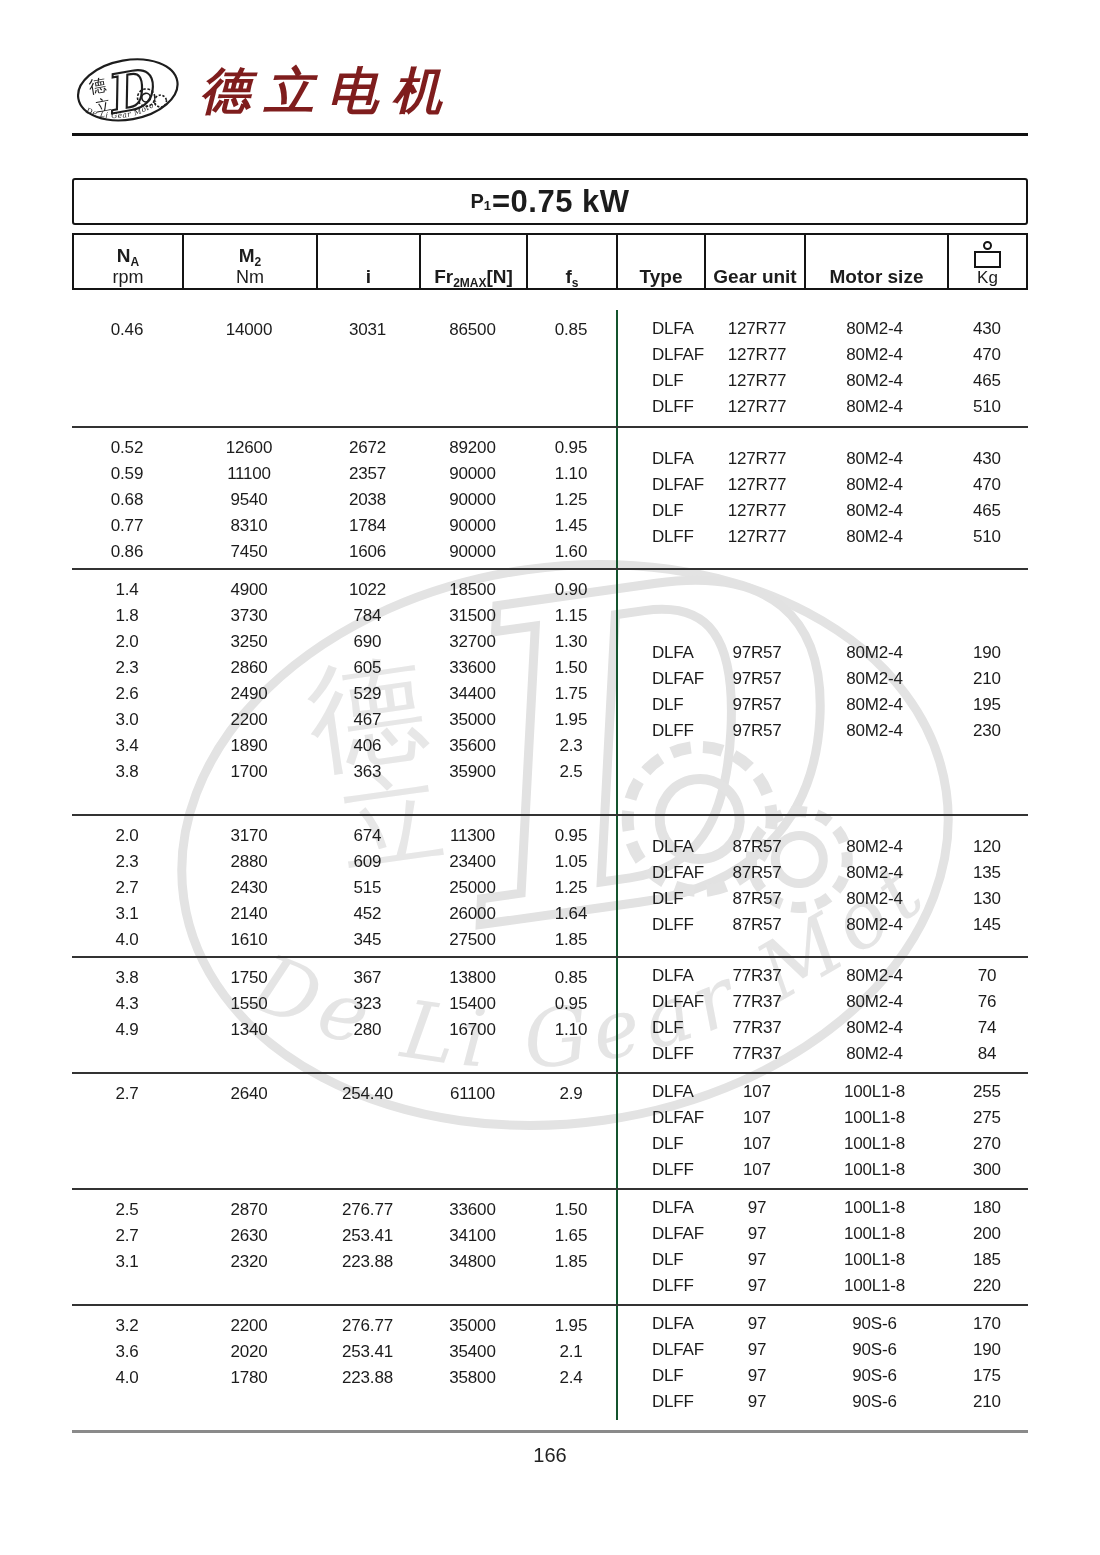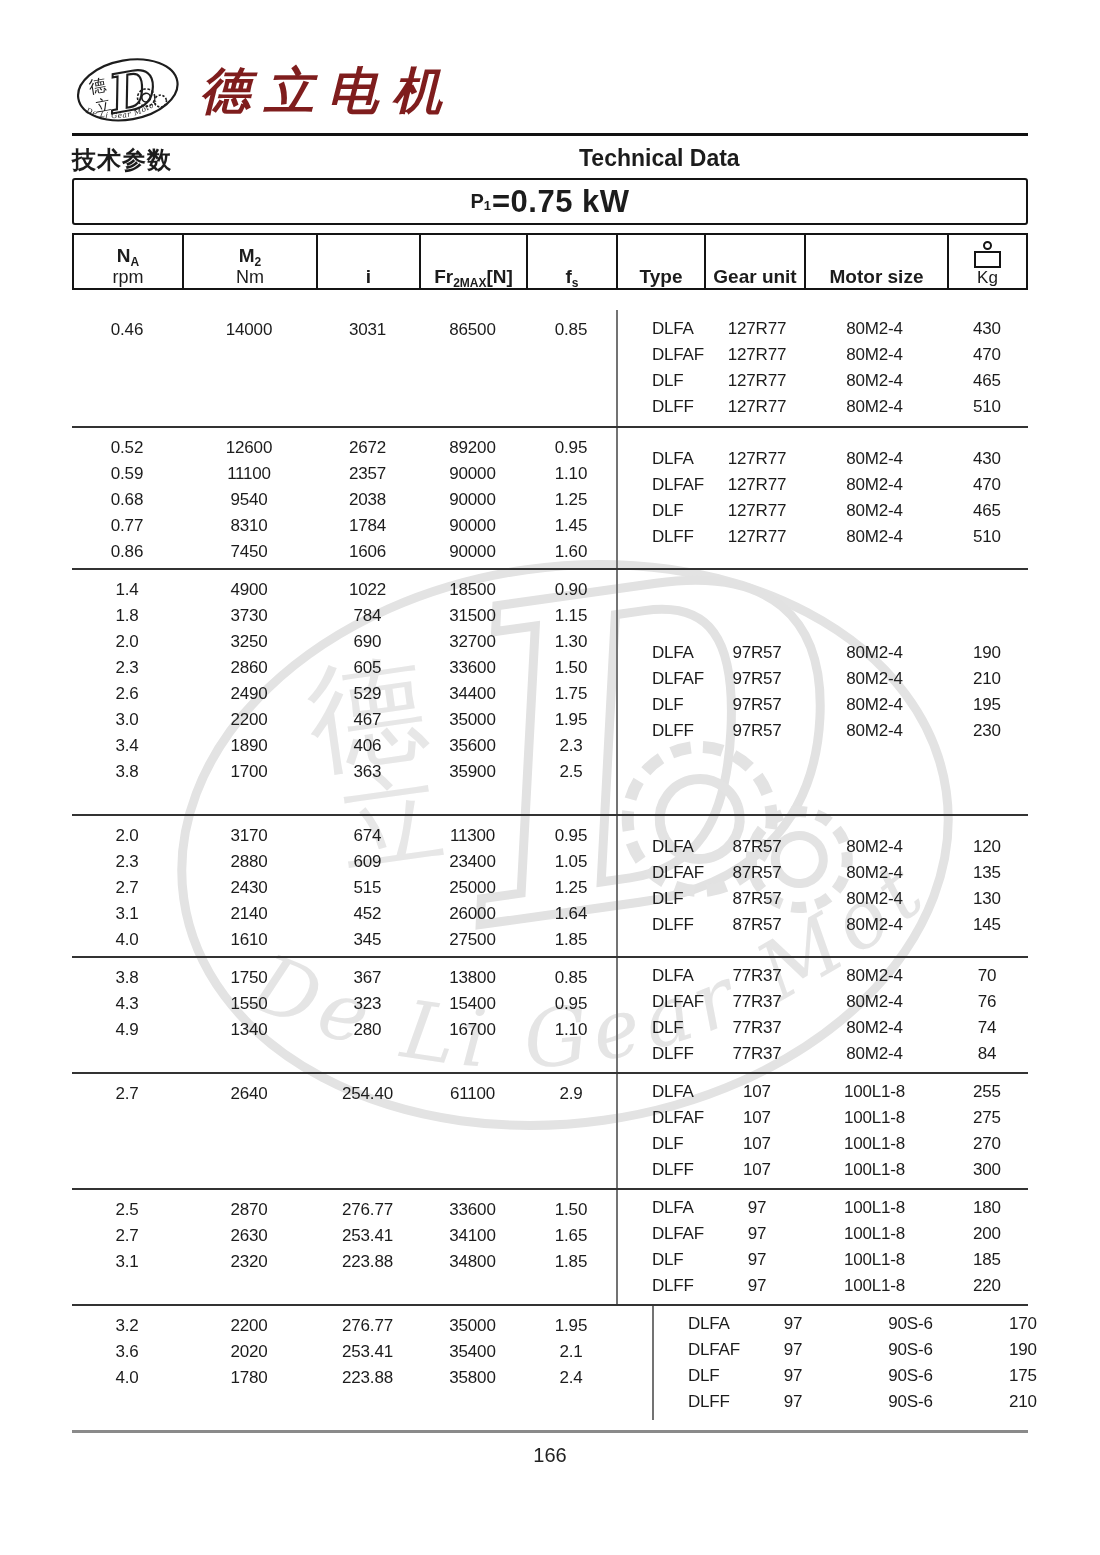--- a/index.html
+++ b/index.html
@@ -57,21 +57,21 @@
   #groups { position:absolute; left:72px; top:310px; width:956px; z-index:1; }
   .group { position:relative; display:flex; }
   .group + .group { border-top:2px solid #333; }
   .group-left { width:544px; padding-top:7px; }
   .gl-row { height:26px; display:flex; align-items:center; }
   .gl-cell { text-align:center; font-size:17px; letter-spacing:-0.2px; }
   .gl-cell:nth-child(1){width:110px} .gl-cell:nth-child(2){width:134px}
   .gl-cell:nth-child(3){width:103px} .gl-cell:nth-child(4){width:107px}
   .gl-cell:nth-child(5){width:90px}
   .group-right {
-    width:412px; border-left:2px solid #737373; padding-left:34px;
+    width:412px; border-left:2px solid #14532d; padding-left:34px;
     display:flex; flex-direction:column; justify-content:center;
   }
   .gr-row { height:26px; display:flex; align-items:center; }
   .gr-cell { font-size:17px; letter-spacing:-0.2px; text-align:center; }
   .gr-cell:nth-child(1){width:70px; text-align:left;}
   .gr-cell:nth-child(2){width:70px}
   .gr-cell:nth-child(3){width:165px}
   .gr-cell:nth-child(4){width:60px}
 
   
@@ -103,24 +103,20 @@
         <text font-size="14" class="wm-serif" font-style="italic" fill="#1d1d1d" letter-spacing="1">
           <textPath href="#arcHdr">De Li Gear Motor</textPath>
         </text>
       </g>
     </svg>
     <div class="brand">德立电机</div>
   </div>
 
   <div class="rule-thick"></div>
 
-  <div class="section-row">
-    <div class="sec-cn">技术参数</div>
-    <div class="sec-en">Technical Data</div>
-  </div>
 
   <div class="power-box">
     <span class="p-sym">P</span>
       <span class="p-sub">1</span>
       <span class="p-val">=0.75 kW</span>
   </div>
 
   <svg class="watermark" viewBox="0 0 830 650">
     <g transform="rotate(-8 415 325)" fill="none">
       <ellipse cx="415" cy="325" rx="385" ry="278" stroke="#e3e3e3" stroke-width="9"></ellipse>
@@ -560,21 +556,21 @@
             <div class="gr-cell">185</div>
           </div>
           <div class="gr-row">
             <div class="gr-cell">DLFF</div>
             <div class="gr-cell">97</div>
             <div class="gr-cell">100L1-8</div>
             <div class="gr-cell">220</div>
           </div>
         </div>
       </div>
-      <div class="group" style="height: 116px; gap: 36px;">
+      <div class="group" style="height: 116px;">
         <div class="group-left">
           <div class="gl-row">
             <div class="gl-cell">3.2</div>
             <div class="gl-cell">2200</div>
             <div class="gl-cell">276.77</div>
             <div class="gl-cell">35000</div>
             <div class="gl-cell">1.95</div>
           </div>
           <div class="gl-row">
             <div class="gl-cell">3.6</div>

